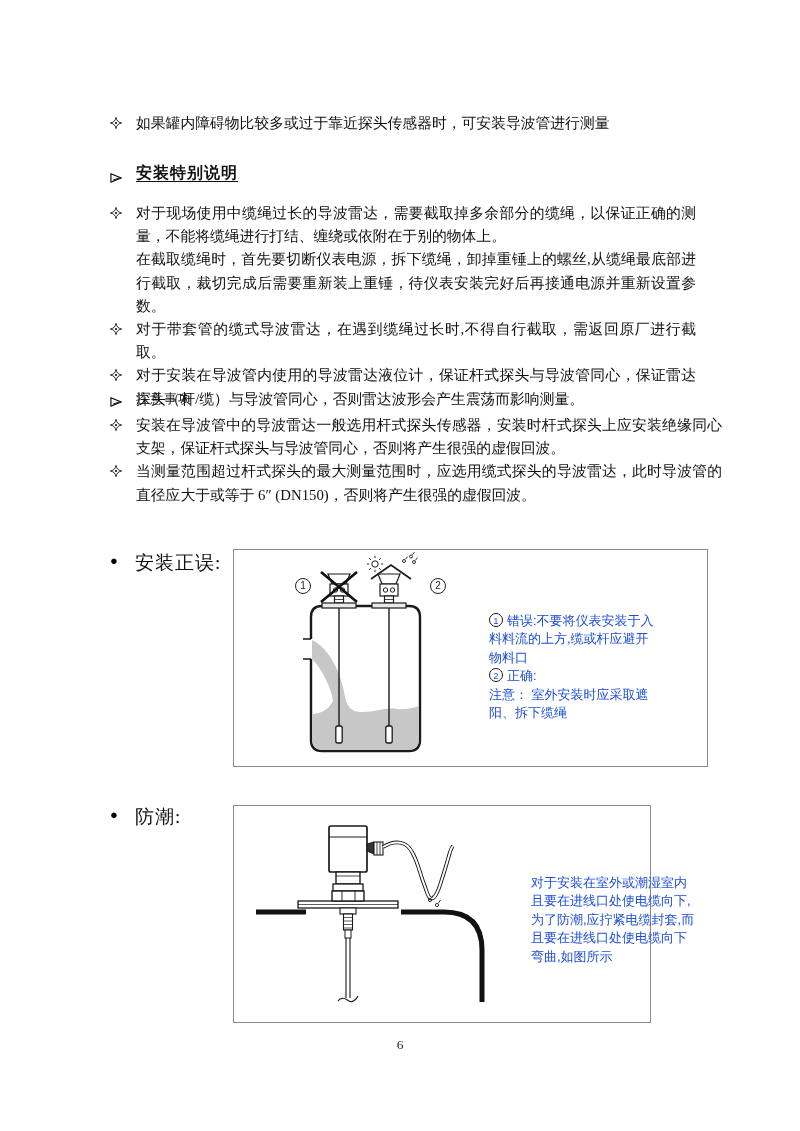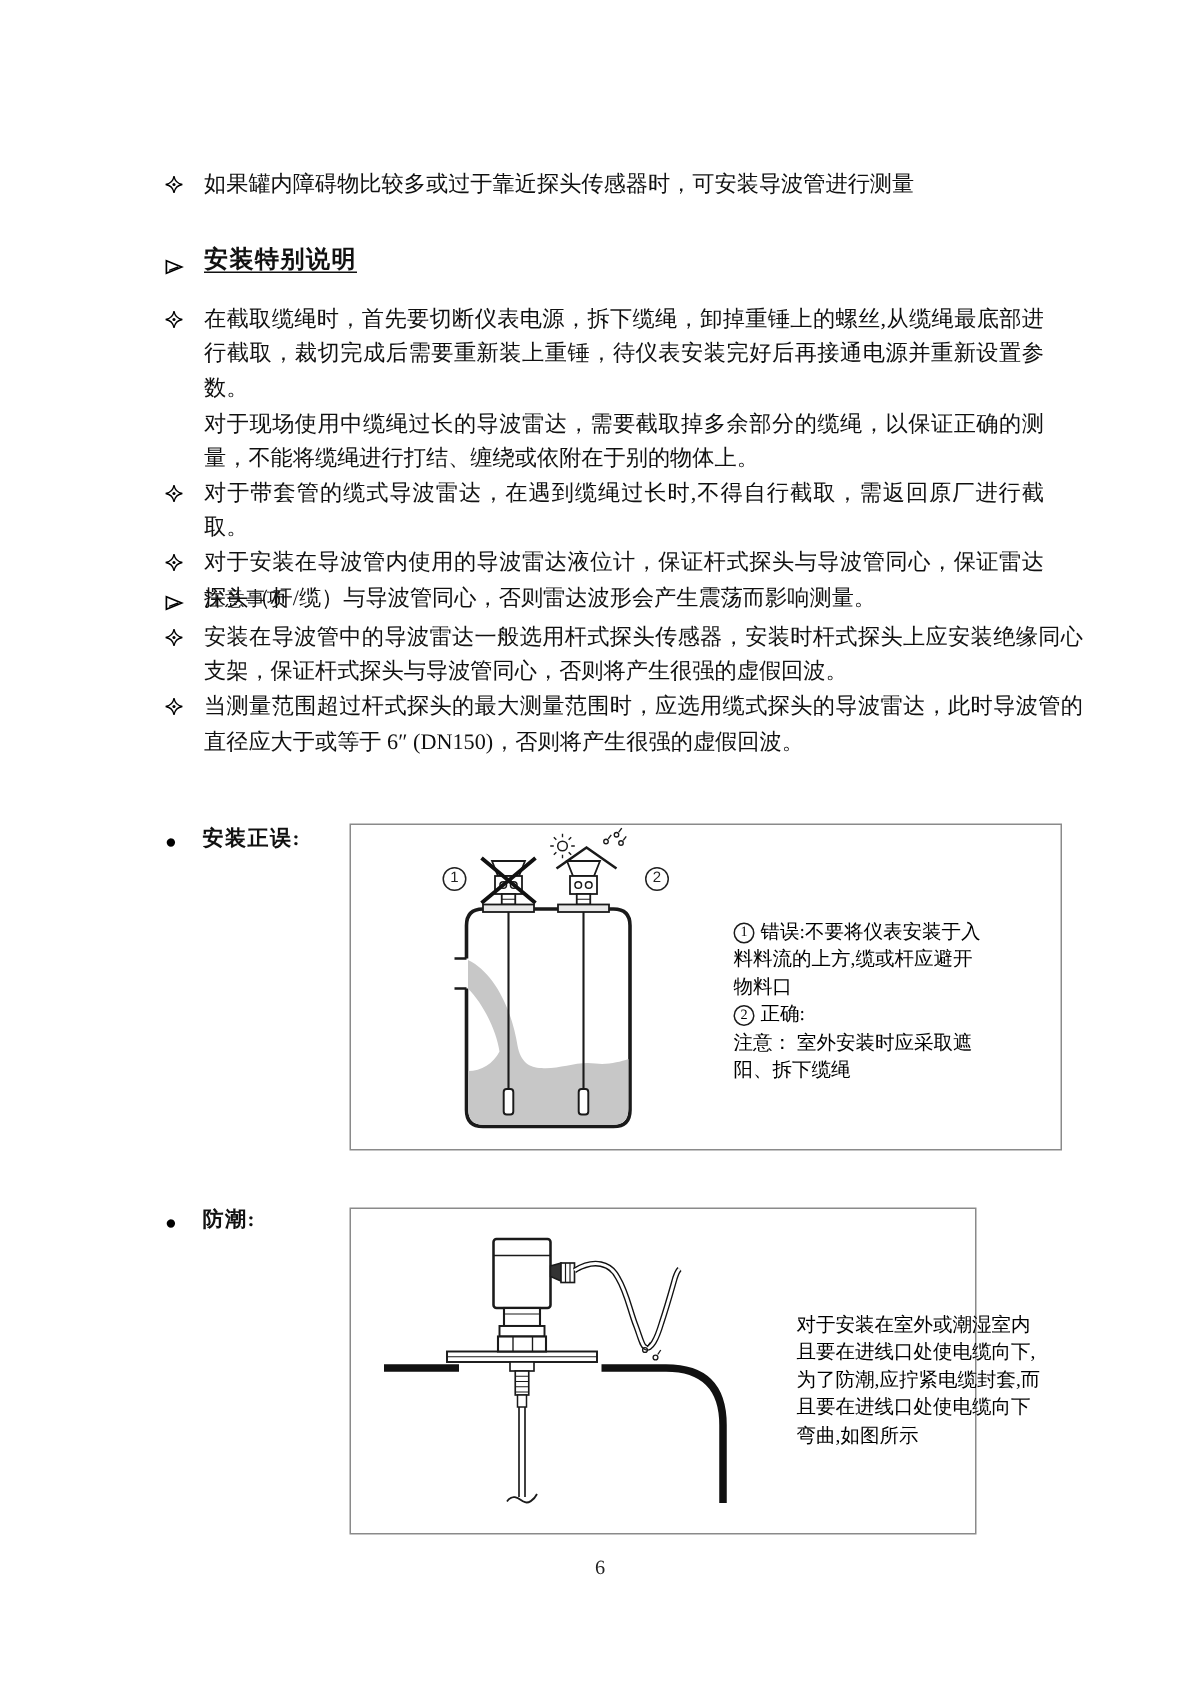--- a/index.html
+++ b/index.html
@@ -13,25 +13,25 @@
   .li { display:flex; align-items:flex-start; }
   .li .marker { width:26px; flex:none; padding-top:5px; }
   .li .litext { flex:1; font-size:14.8px; line-height:23.2px; text-align:justify; color:#101010; }
   .li .litext p + p { margin-top:0; }
   .heading-row { display:flex; align-items:flex-end; }
   .heading-row .marker { width:26px; flex:none; padding-top:2px; }
   .h1 { font-size:16px; font-weight:bold; text-decoration:underline; text-underline-offset:3px; letter-spacing:1px; }
   .h2 { font-size:13px; letter-spacing:1px; }
   .figrow { display:flex; align-items:flex-start; }
   .figrow .bullet { font-size:13px; width:25px; flex:none; padding-top:3px; color:#000; }
-  .figrow .figlabel { font-size:14px; font-weight:bold; letter-spacing:1px; }
+  .figrow .figlabel { font-size:19px; font-weight:normal; letter-spacing:1px; }
   .figbox { position:absolute; background:#fff; border:1px solid #8a8a8a; }
   .figcaption {
-    position:absolute; font-family:Liberation Serif, serif;
-    font-size:13px; line-height:18.4px; color:#000000; white-space:nowrap;
+    position:absolute; font-family:Liberation Sans, sans-serif;
+    font-size:13px; line-height:18.4px; color:#1d4ed8; white-space:nowrap;
   }
   .capline { display:block; }
   .cbadge {
     display:inline-block; width:14px; height:14px; border:1px solid #1c1c1c; border-radius:50%;
     font-size:9.5px; line-height:13px; text-align:center; vertical-align:1px; margin-right:4px;
   }
   .cbadge:empty { display:none; }
   .cnum {
     position:absolute; width:16px; height:16px; border:1.2px solid #222; border-radius:50%;
     font-family:"Liberation Sans","DejaVu Sans",sans-serif;
@@ -67,22 +67,22 @@
 
   <div class="abs" style="left:110px; top:189px; width:586px;">
     <div class="li">
       <span class="marker">
         <svg width="12" height="12" viewBox="0 0 14 14">
             <path d="M7,0.5 C7.6,4.2 9.8,6.4 13.5,7 C9.8,7.6 7.6,9.8 7,13.5 C6.4,9.8 4.2,7.6 0.5,7 C4.2,6.4 6.4,4.2 7,0.5 Z" fill="none" stroke="#000" stroke-width="1"></path>
             <circle cx="7" cy="7" r="1.2" fill="#000"></circle>
           </svg>
       </span>
       <div class="litext">
+        <p>对于现场使用中缆绳过长的导波雷达，需要截取掉多余部分的缆绳，以保证正确的测量，不能将缆绳进行打结、缠绕或依附在于别的物体上。</p>
         <p>在截取缆绳时，首先要切断仪表电源，拆下缆绳，卸掉重锤上的螺丝,从缆绳最底部进行截取，裁切完成后需要重新装上重锤，待仪表安装完好后再接通电源并重新设置参数。</p>
-        <p>对于现场使用中缆绳过长的导波雷达，需要截取掉多余部分的缆绳，以保证正确的测量，不能将缆绳进行打结、缠绕或依附在于别的物体上。</p>
       </div>
     </div>
     <div class="li">
       <span class="marker">
         <svg width="12" height="12" viewBox="0 0 14 14">
             <path d="M7,0.5 C7.6,4.2 9.8,6.4 13.5,7 C9.8,7.6 7.6,9.8 7,13.5 C6.4,9.8 4.2,7.6 0.5,7 C4.2,6.4 6.4,4.2 7,0.5 Z" fill="none" stroke="#000" stroke-width="1"></path>
             <circle cx="7" cy="7" r="1.2" fill="#000"></circle>
           </svg>
       </span>
       <div class="litext">对于带套管的缆式导波雷达，在遇到缆绳过长时,不得自行截取，需返回原厂进行截取。</div>

